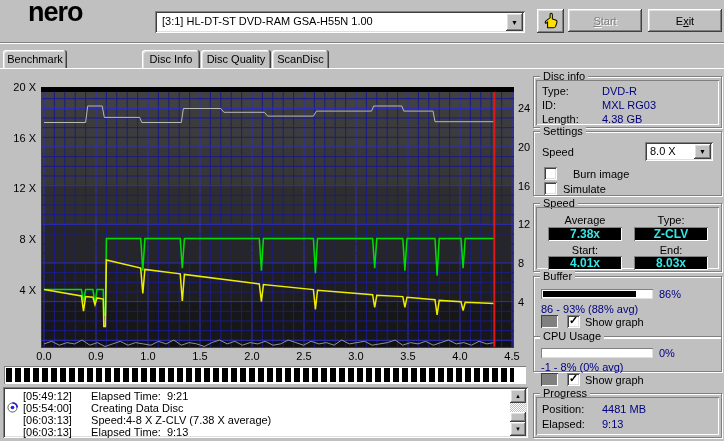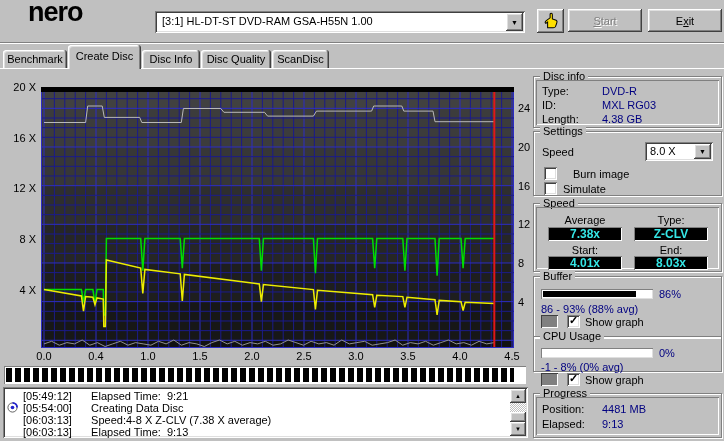--- a/index.html
+++ b/index.html
@@ -117,21 +117,20 @@
       <path d="M5 14 L5 9 L3.4 10.2 Q2 9 3.8 7.6 L7.2 5.2 L7.2 2.4 Q7.2 1.2 8.2 1.2 Q9.2 1.2 9.2 2.4 L9.2 6.2 L12.6 7.4 Q13.8 8 13.2 9.6 L12 13 Q11.5 14 10 14 Z" fill="#ffe000" stroke="#000" stroke-width="0.9"></path>
     </svg>
   </div>
   <div id="start-btn" class="abs raised toolbtn"><u>S</u>tart</div>
   <div id="exit-btn" class="abs raised toolbtn">E<u>x</u>it</div>
 </div>
 <div id="topbar-divider" class="abs"></div>
 
 <div id="tabstrip" class="abs">
     <div class="tab" style="left: 3px; width: 64px;">Benchmark</div>
-    <div class="tab active" style="left: 68px; width: 73px;">Create Disc</div>
     <div class="tab" style="left: 142px; width: 58px;">Disc Info</div>
     <div class="tab" style="left: 201px; width: 70px;">Disc Quality</div>
     <div class="tab" style="left: 272px; width: 57px;">ScanDisc</div>
   </div>
 <div id="page-edge" class="abs"></div>
 
 <svg id="plot" class="abs" width="473" height="261">
     <rect x="0" y="0" width="473" height="21" fill="#414141"></rect>
     <rect x="0" y="21" width="473" height="39" fill="#3c3c3c"></rect>
     <rect x="0" y="60" width="473" height="39" fill="#373737"></rect>
@@ -228,21 +227,21 @@
     <div class="abs ytick-left" style="top: 182.32px;">12 X</div>
     <div class="abs ytick-left" style="top: 232.98px;">8 X</div>
     <div class="abs ytick-left" style="top: 283.64px;">4 X</div>
     <div class="abs ytick-right" style="top: 102.34px;">24</div>
     <div class="abs ytick-right" style="top: 141px;">20</div>
     <div class="abs ytick-right" style="top: 179.66px;">16</div>
     <div class="abs ytick-right" style="top: 218.32px;">12</div>
     <div class="abs ytick-right" style="top: 256.98px;">8</div>
     <div class="abs ytick-right" style="top: 295.64px;">4</div>
     <div class="abs xtick" style="left: 29px;">0.0</div>
-    <div class="abs xtick" style="left: 81px;">0.4</div>
+    <div class="abs xtick" style="left: 81px;">0.9</div>
     <div class="abs xtick" style="left: 133px;">1.0</div>
     <div class="abs xtick" style="left: 185px;">1.5</div>
     <div class="abs xtick" style="left: 237px;">2.0</div>
     <div class="abs xtick" style="left: 289px;">2.5</div>
     <div class="abs xtick" style="left: 341px;">3.0</div>
     <div class="abs xtick" style="left: 393px;">3.5</div>
     <div class="abs xtick" style="left: 445px;">4.0</div>
     <div class="abs xtick" style="left: 497px;">4.5</div>
   </div>
 

